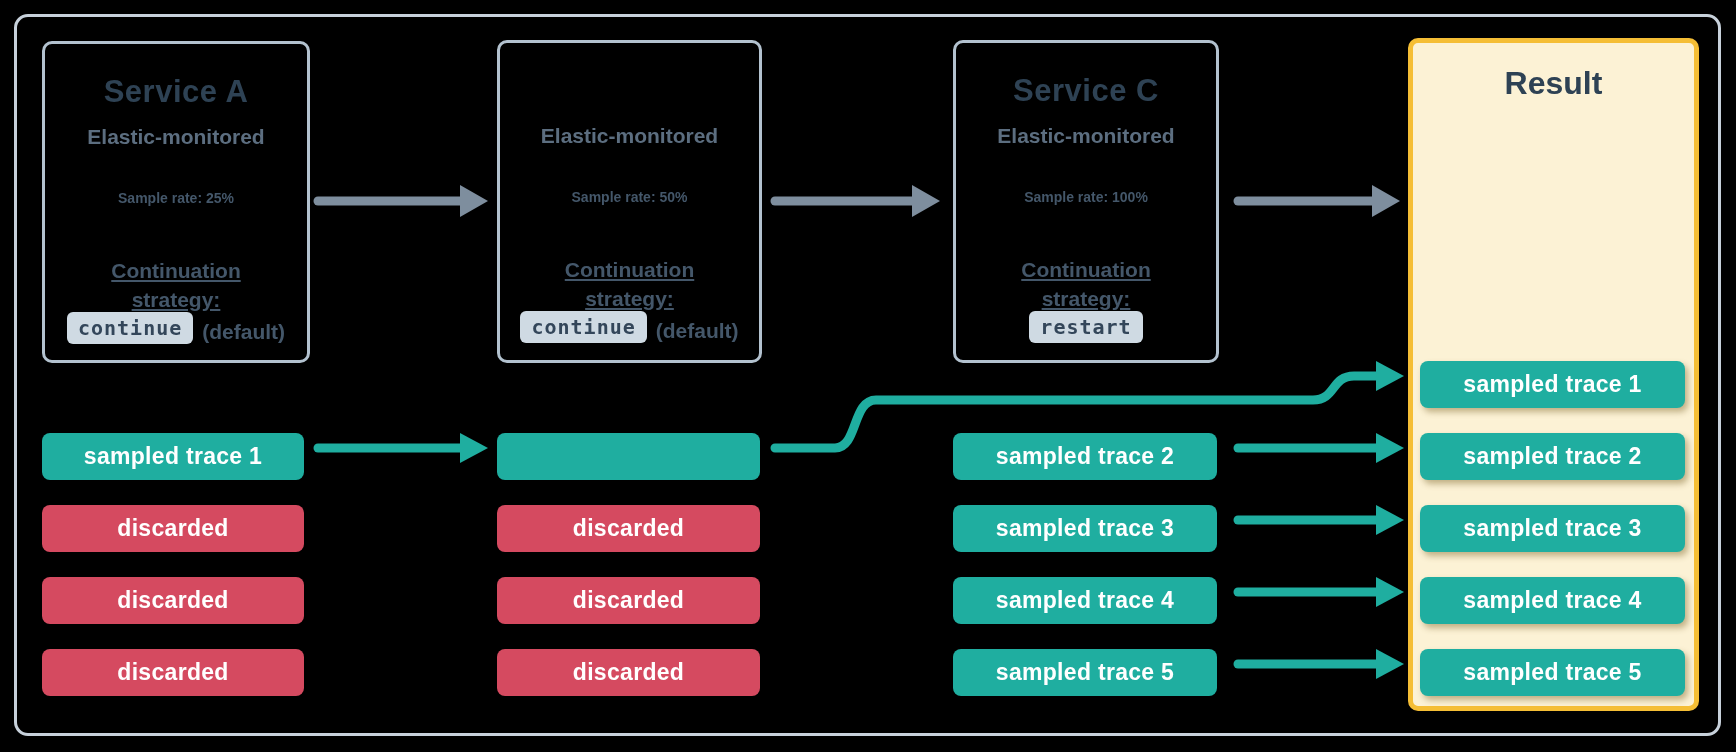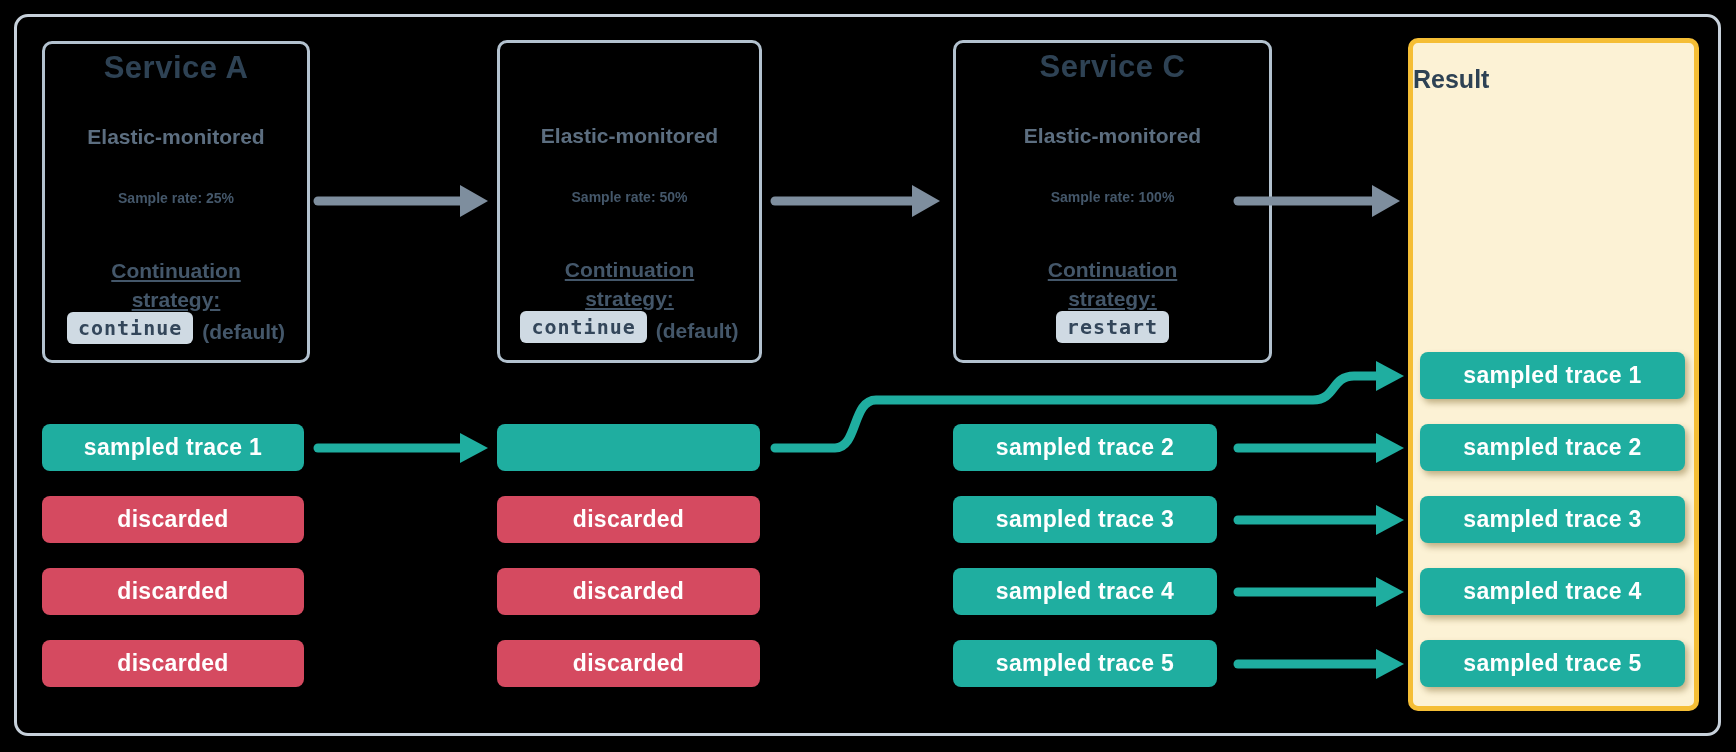--- a/index.html
+++ b/index.html
@@ -17,47 +17,47 @@
   .frame{
     position:absolute; left:14px; top:14px; width:1701px; height:716px;
     border:3px solid var(--frame_border); border-radius:14px;
   }
   .service-box{
     position:absolute; top:40px; height:323px; box-sizing:border-box;
     border:3px solid var(--service_border); border-radius:10px;
   }
   #box-a{left:42px; width:268px; top:41px; height:322px;}
   #box-b{left:497px; width:265px;}
-  #box-c{left:953px; width:319px;}
-  .svc-title{position:absolute; top:6px; left:0; right:0; text-align:center;
+  #box-c{left:953px; width:266px;}
+  .svc-title{position:absolute; top:30px; left:0; right:0; text-align:center;
     font-size:31px; font-weight:bold; color:var(--heading_text); letter-spacing:.5px;}
   .svc-sub{position:absolute; top:81px; left:0; right:0; text-align:center;
     font-size:21px; font-weight:bold; color:var(--subtitle_text);}
   .svc-rate{position:absolute; top:146px; left:0; right:0; text-align:center;
     font-size:14px; font-weight:bold; color:var(--body_text);}
   .svc-cont{position:absolute; top:212px; left:0; right:0; margin:0 auto; width:150px;
     text-align:center; font-size:21px; font-weight:bold; color:var(--body_text); line-height:29px;text-decoration:underline;}
   .chip-row{position:absolute; top:268px; left:0; right:0; display:flex;
     justify-content:center; align-items:flex-end; gap:9px;}
   .chip{
     background:var(--chip_bg); color:var(--chip_text);
     font-family:"DejaVu Sans Mono","Liberation Mono",monospace;
     font-size:20px; font-weight:bold; padding:4px 11px; border-radius:6px; letter-spacing:1px;
   }
   .chip-suffix{font-size:21px; font-weight:bold; color:var(--body_text);}
   .result-box{
     position:absolute; left:1408px; top:38px; width:291px; height:673px; box-sizing:border-box;
     background:var(--result_bg); border:5px solid var(--result_border); border-radius:10px;
   }
-  .result-title{position:absolute; top:22px; left:0; right:0; text-align:left;
-    font-size:25px; font-weight:bold; color:var(--heading_text);}
+  .result-title{position:absolute; top:22px; left:0; right:0; text-align:center;
+    font-size:32px; font-weight:bold; color:var(--heading_text);}
   .pill{
     position:absolute; height:47px; border-radius:8px;
     display:flex; align-items:center; justify-content:center;
-    font-size:23px; font-weight:bold; color:var(--pill_text); letter-spacing:.3px;
+    font-size:23px; font-weight:bold; color:var(--pill_text); letter-spacing:.3px;margin-top:9px;
   }
   .pill.teal{background:var(--teal);}
   .pill.red{background:var(--red);}
   .pill.shadow{box-shadow:3px 4px 6px rgba(120,95,35,.45);}
   .col-a{left:42px; width:262px;}
   .col-b{left:497px; width:263px;}
   .col-c{left:953px; width:264px;}
   .col-r{left:1420px; width:265px;}
   .row1{top:424px;} .row2{top:496px;} .row3{top:568px;} .row4{top:640px;}
   .rrow0{top:352px;} .rrow1{top:424px;} .rrow2{top:496px;} .rrow3{top:568px;} .rrow4{top:640px;}

